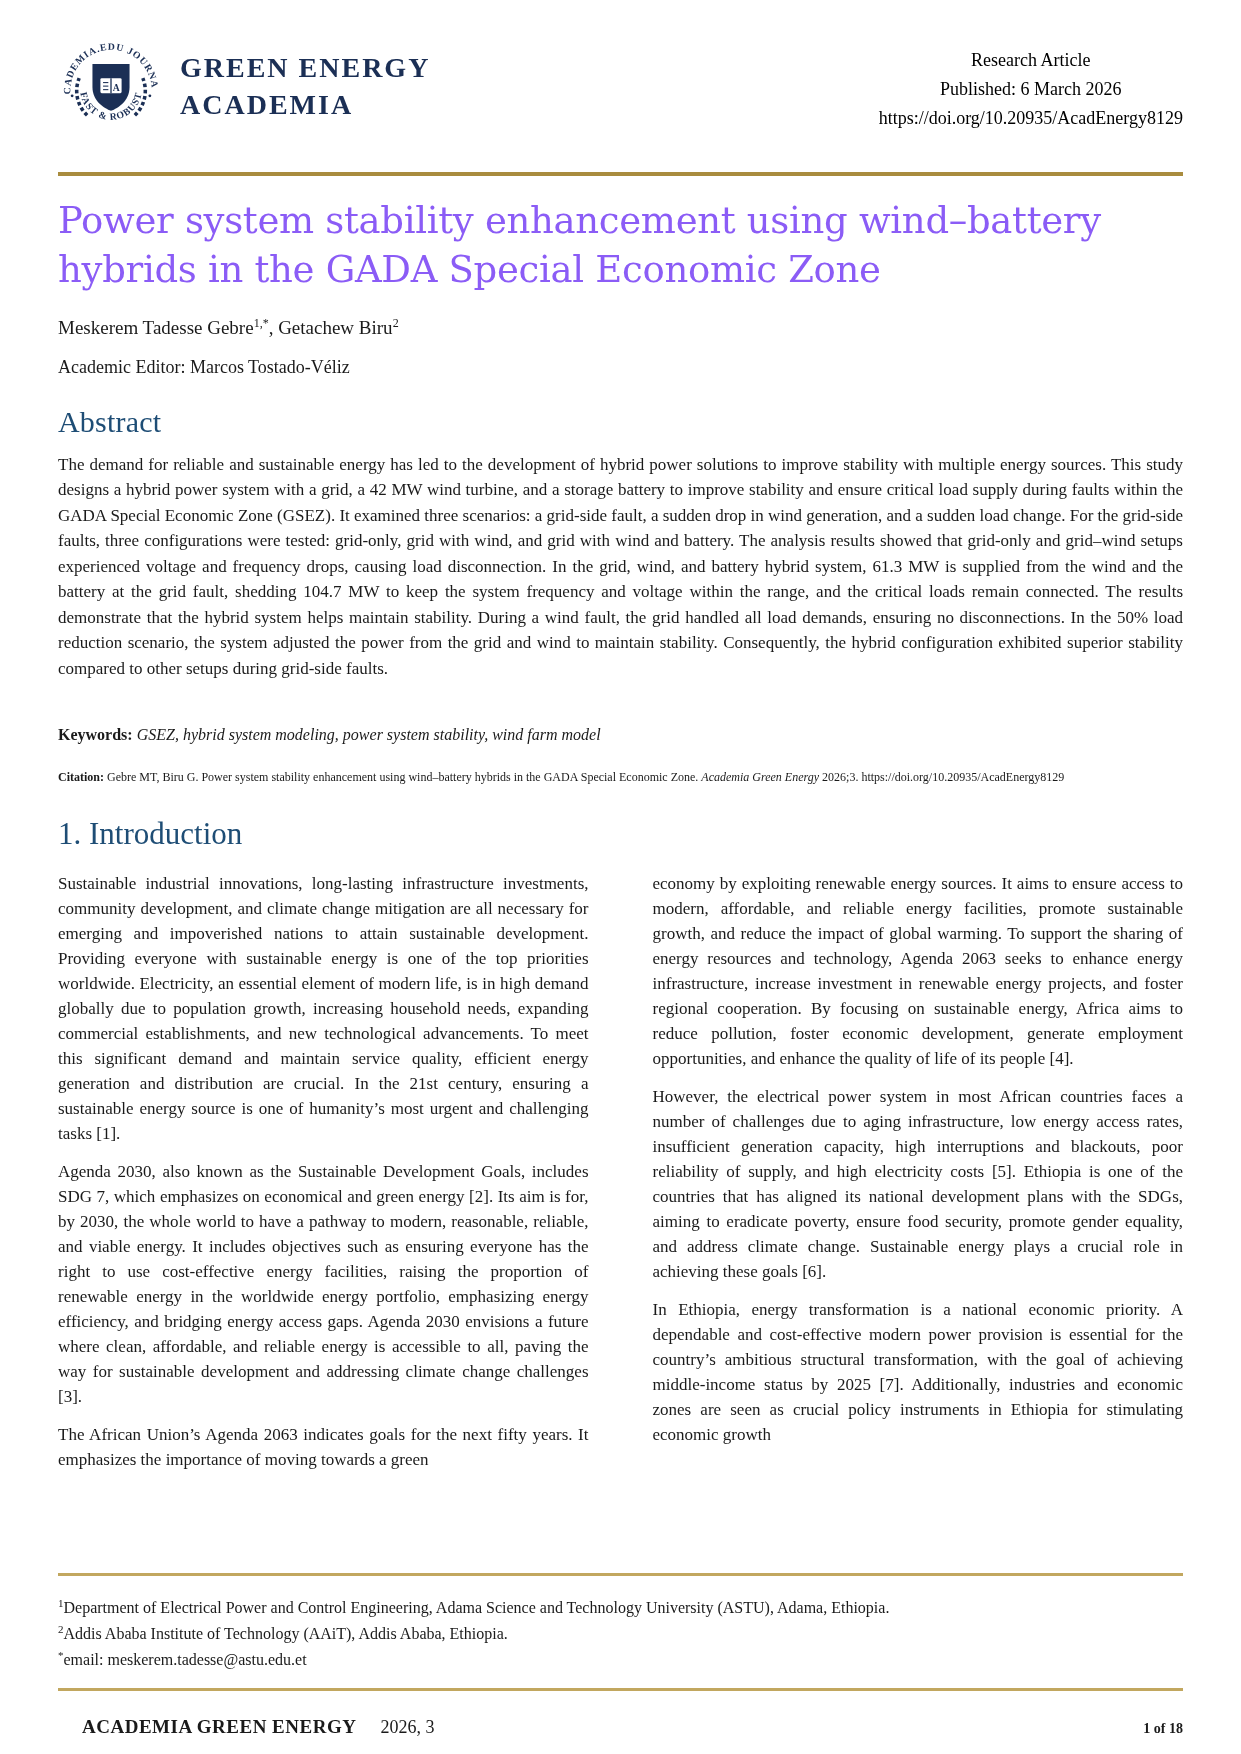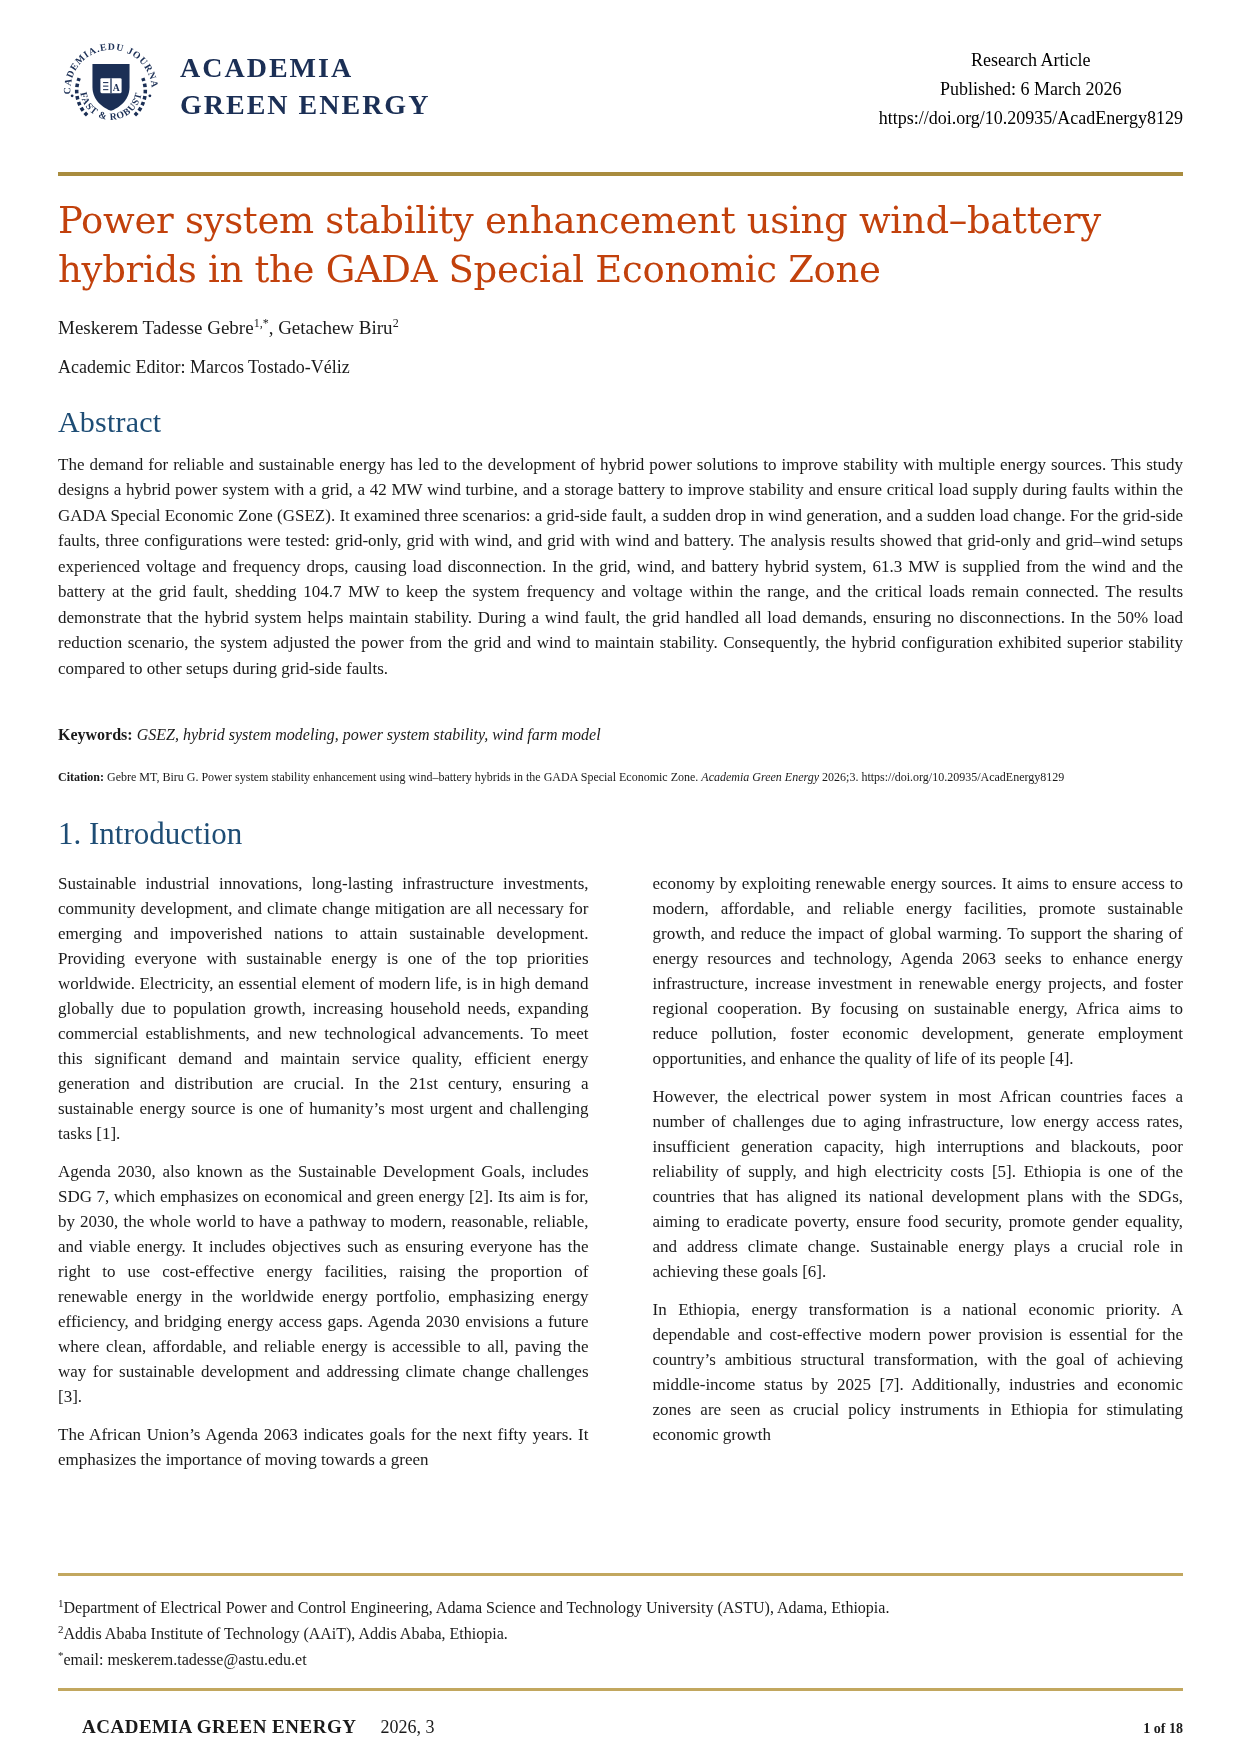--- a/index.html
+++ b/index.html
@@ -33,21 +33,21 @@
     padding-top:12px;
   }
   .meta a{color:inherit;text-decoration:none;}
 
   .rule-gold{height:4px;background:var(--gold);margin-top:32px;flex:0 0 auto;}
 
   
   h1.title{
     font-family:"DejaVu Serif",serif;font-weight:400;
     font-size:37px;line-height:1.33;letter-spacing:-0.3px;
-    color:#c2410c;margin:20px 0 0 0;max-width:1085px;
+    color:#8b5cf6;margin:20px 0 0 0;max-width:1085px;
   }
   .authors{font-size:19px;margin-top:22px;}
   .authors sup{font-size:12px;}
   .editor{font-size:18px;margin-top:17px;}
 
   h2.section{
     font-size:30px;font-weight:400;color:var(--heading);
     margin:27px 0 0 0;letter-spacing:0.2px;
   }
   .abstract-body{
@@ -108,22 +108,22 @@
           <circle cx="104" cy="70" r="1.6" fill="#1b2f55"></circle>
           <path d="M39 34 h42 v26 c0 16 -13 24 -21 27 c-8 -3 -21 -11 -21 -27 z" fill="#1b2f55"></path>
           <rect x="48" y="50" width="24" height="17" rx="1.5" fill="#ffffff"></rect>
           <line x1="60" y1="50" x2="60" y2="67" stroke="#1b2f55" stroke-width="1.5"></line>
           <line x1="51" y1="55" x2="57" y2="55" stroke="#1b2f55" stroke-width="1.2"></line>
           <line x1="51" y1="59" x2="57" y2="59" stroke="#1b2f55" stroke-width="1.2"></line>
           <line x1="51" y1="63" x2="57" y2="63" stroke="#1b2f55" stroke-width="1.2"></line>
           <text x="66" y="64" font-size="11" font-weight="bold" fill="#1b2f55" text-anchor="middle" font-family="Liberation Serif, serif">A</text>
         </svg>
         <div class="brand-name">
+          <div>GREEN ENERGY</div>
           <div>ACADEMIA</div>
-          <div>GREEN ENERGY</div>
         </div>
       </div>
       <div class="meta">
         <div>Research Article</div>
         <div>Published: 6 March 2026</div>
         <div><a href="#">https://doi.org/10.20935/AcadEnergy8129</a></div>
       </div>
     </div>
 
     <div class="rule-gold"></div>

